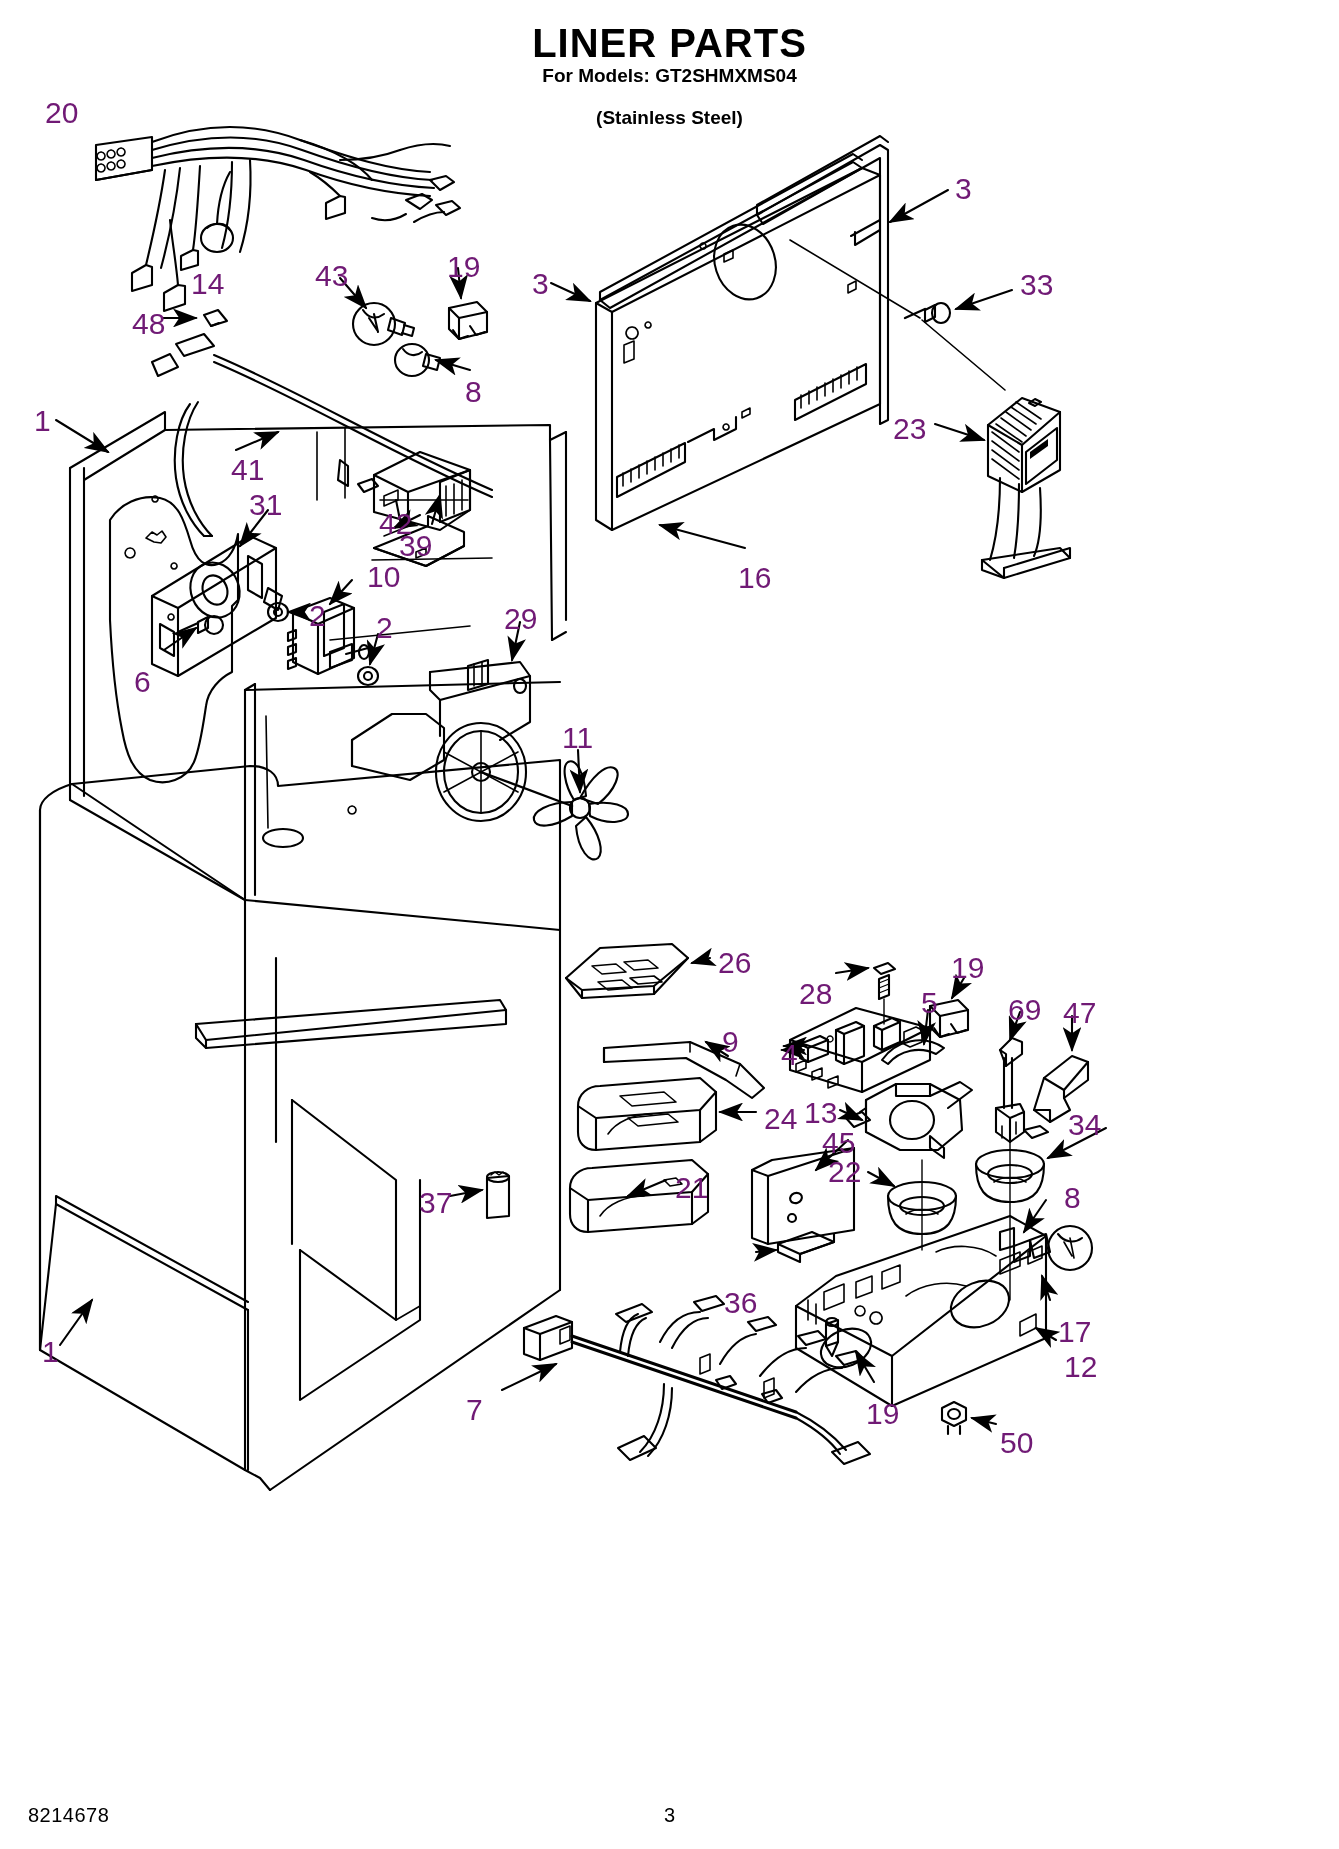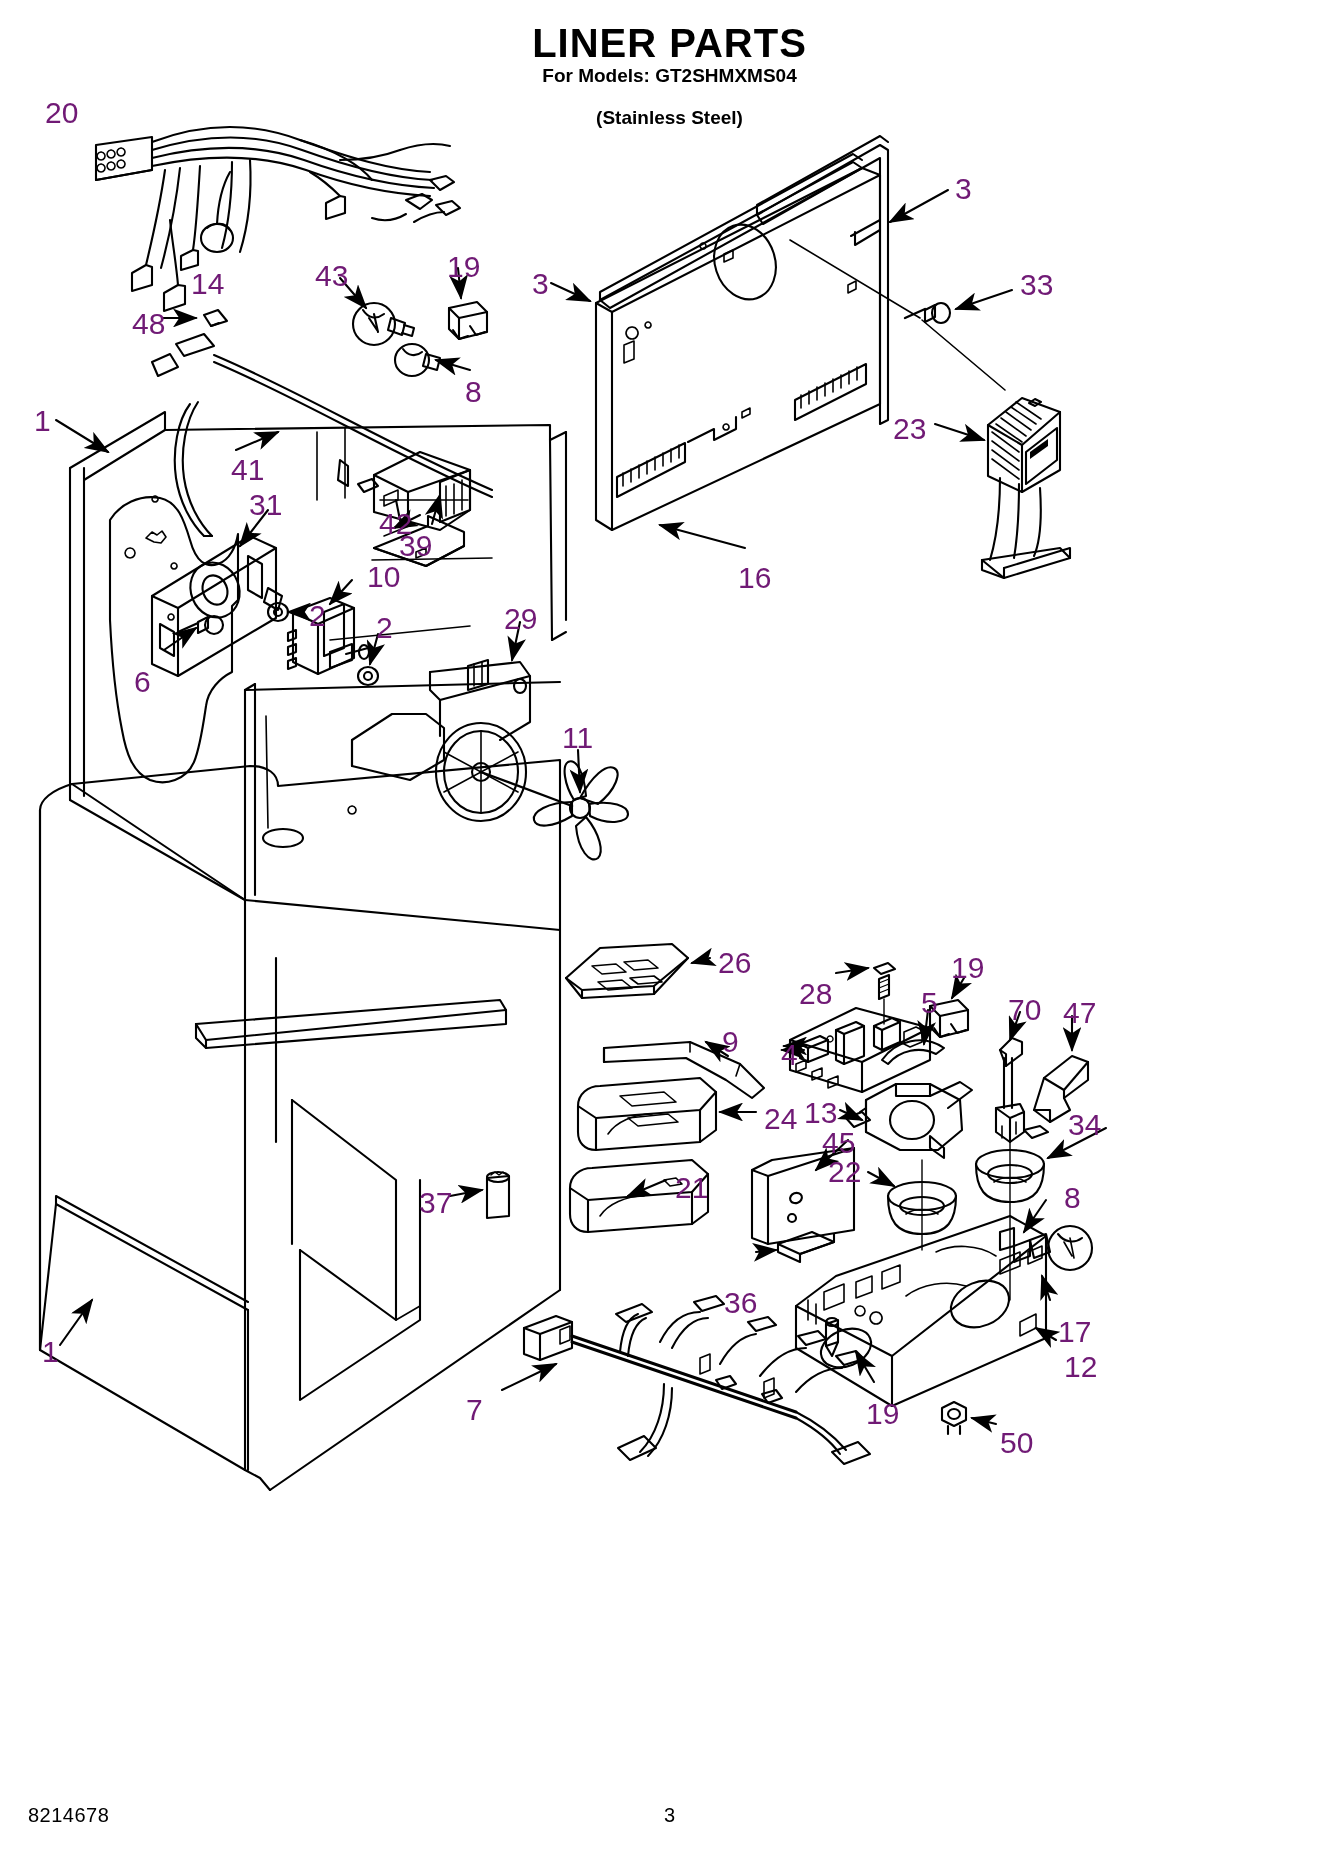--- a/index.html
+++ b/index.html
@@ -663,21 +663,21 @@
     <span class="callout" style="left:367px; top:562px;">10</span>
     <span class="callout" style="left:309px; top:601px;">2</span>
     <span class="callout" style="left:376px; top:613px;">2</span>
     <span class="callout" style="left:504px; top:604px;">29</span>
     <span class="callout" style="left:134px; top:667px;">6</span>
     <span class="callout" style="left:562px; top:723px;">11</span>
     <span class="callout" style="left:718px; top:948px;">26</span>
     <span class="callout" style="left:799px; top:979px;">28</span>
     <span class="callout" style="left:921px; top:988px;">5</span>
     <span class="callout" style="left:951px; top:953px;">19</span>
-    <span class="callout" style="left:1008px; top:995px;">70</span>
+    <span class="callout" style="left:1008px; top:995px;">69</span>
     <span class="callout" style="left:1063px; top:998px;">47</span>
     <span class="callout" style="left:781px; top:1040px;">4</span>
     <span class="callout" style="left:722px; top:1027px;">9</span>
     <span class="callout" style="left:804px; top:1098px;">13</span>
     <span class="callout" style="left:764px; top:1104px;">24</span>
     <span class="callout" style="left:1068px; top:1110px;">34</span>
     <span class="callout" style="left:822px; top:1128px;">45</span>
     <span class="callout" style="left:828px; top:1157px;">22</span>
     <span class="callout" style="left:675px; top:1173px;">21</span>
     <span class="callout" style="left:419px; top:1188px;">37</span>

